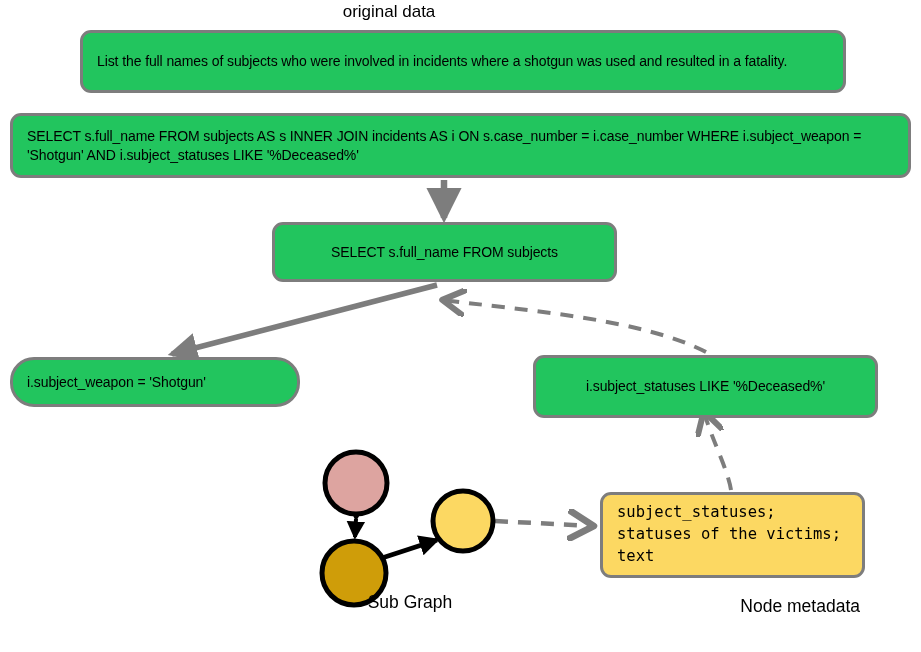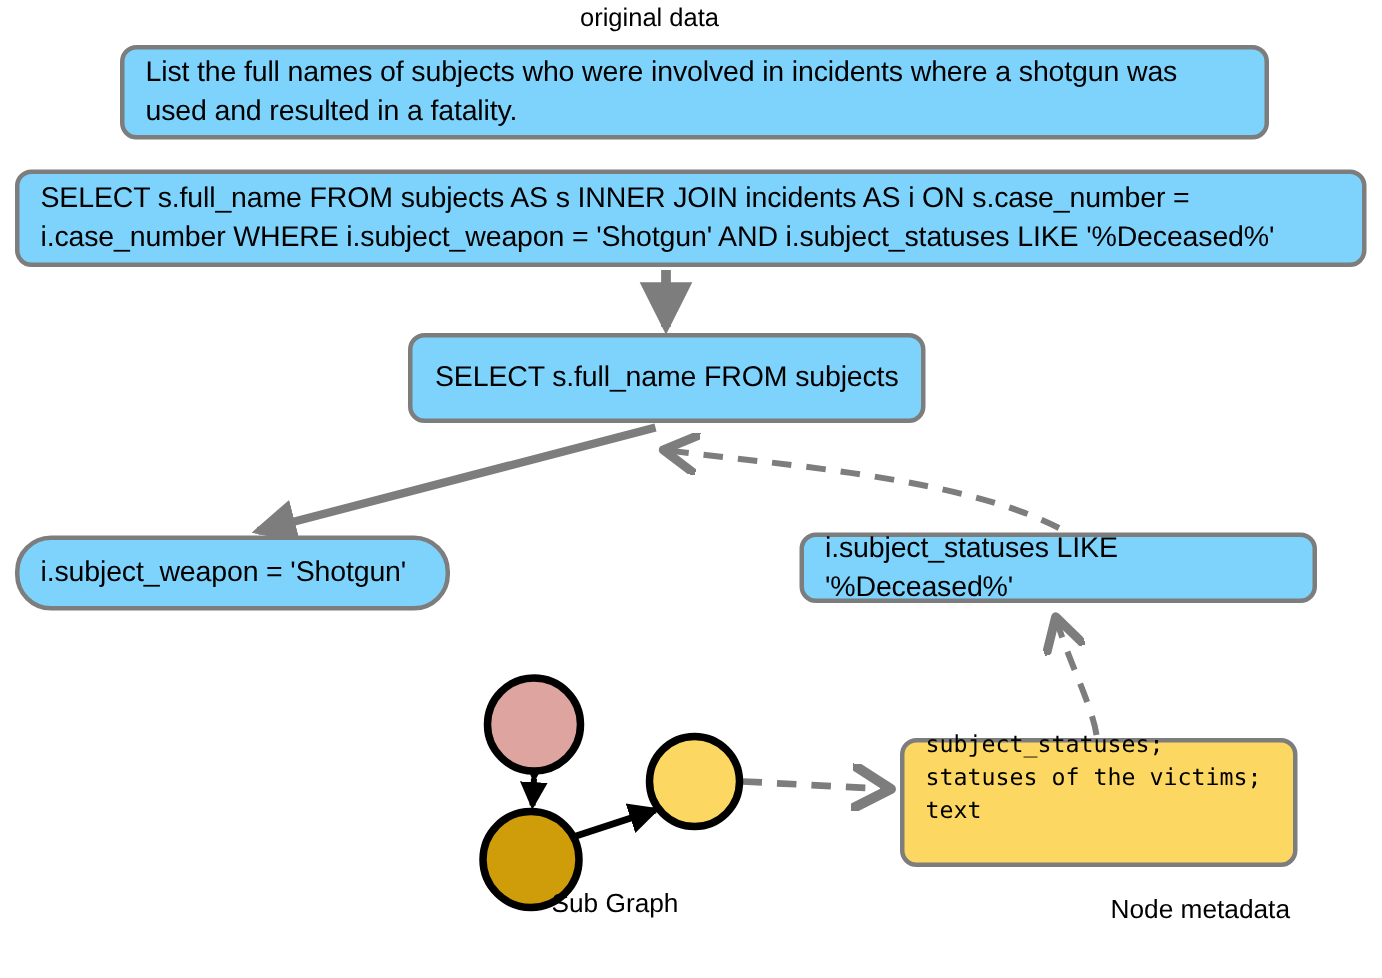--- a/index.html
+++ b/index.html
@@ -24,40 +24,39 @@
   .svg-layer {
     position: absolute;
     left: 0; top: 0;
     width: 921px;
     height: 652px;
     pointer-events: none;
   }
   .node-box {
     position: absolute;
     box-sizing: border-box;
-    background: #7dd3fc;
+    background: #22c55e;
     border: 3px solid #7d7d7d;
     border-radius: 11px;
     display: flex;
     align-items: center;
     padding: 6px 14px;
-    font-size: 19px;
+    font-size: 14px;
     line-height: 1.32;
     color: #000000;
     letter-spacing: -0.1px;
   }
   #title-original-data {
     position: absolute;
     left: 0;
     top: 2px;
     width: 778px;
     text-align: center;
     font-size: 17px;
     color: #000;
-    padding-left: 44px;
   }
   #box-question {
     left: 80px;
     top: 30px;
     width: 766px;
     height: 63px;
   }
   #box-sql {
     left: 10px;
     top: 113px;
@@ -75,36 +74,36 @@
     left: 10px;
     top: 357px;
     width: 290px;
     height: 50px;
     border-radius: 24px;
   }
   #box-cond-right {
     left: 533px;
     top: 355px;
     width: 345px;
-    height: 47px;
+    height: 63px;
     justify-content: center;
   }
   #box-metadata {
     position: absolute;
     box-sizing: border-box;
     left: 600px;
     top: 492px;
     width: 265px;
     height: 86px;
     background: #fcd862;
     border: 3px solid #7d7d7d;
     border-radius: 11px;
     display: flex;
-    align-items: flex-end;
-    padding: 24px 14px;
+    align-items: flex-start;
+    padding: 6px 14px;
     font-family: "DejaVu Sans Mono", monospace;
     font-size: 15.5px;
     line-height: 1.42;
     color: #000;
   }
   .caption {
     position: absolute;
     font-size: 17.5px;
     color: #000;
     text-align: center;

